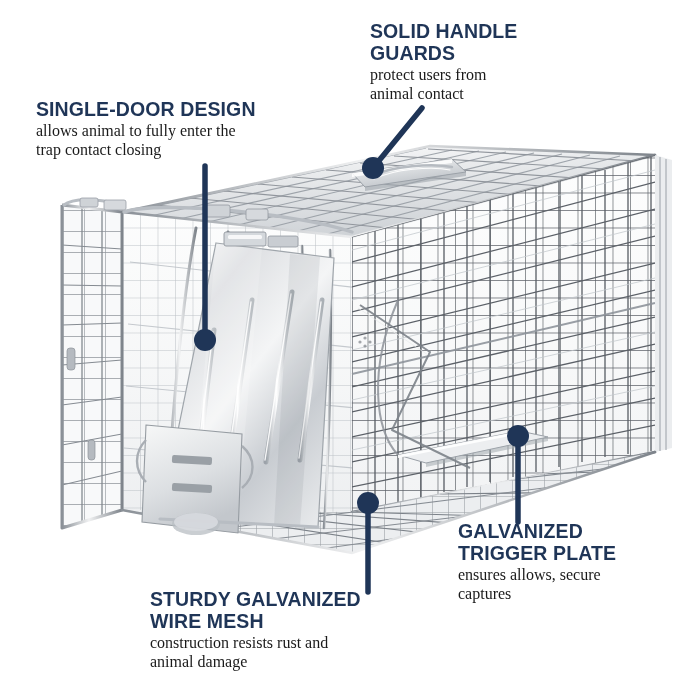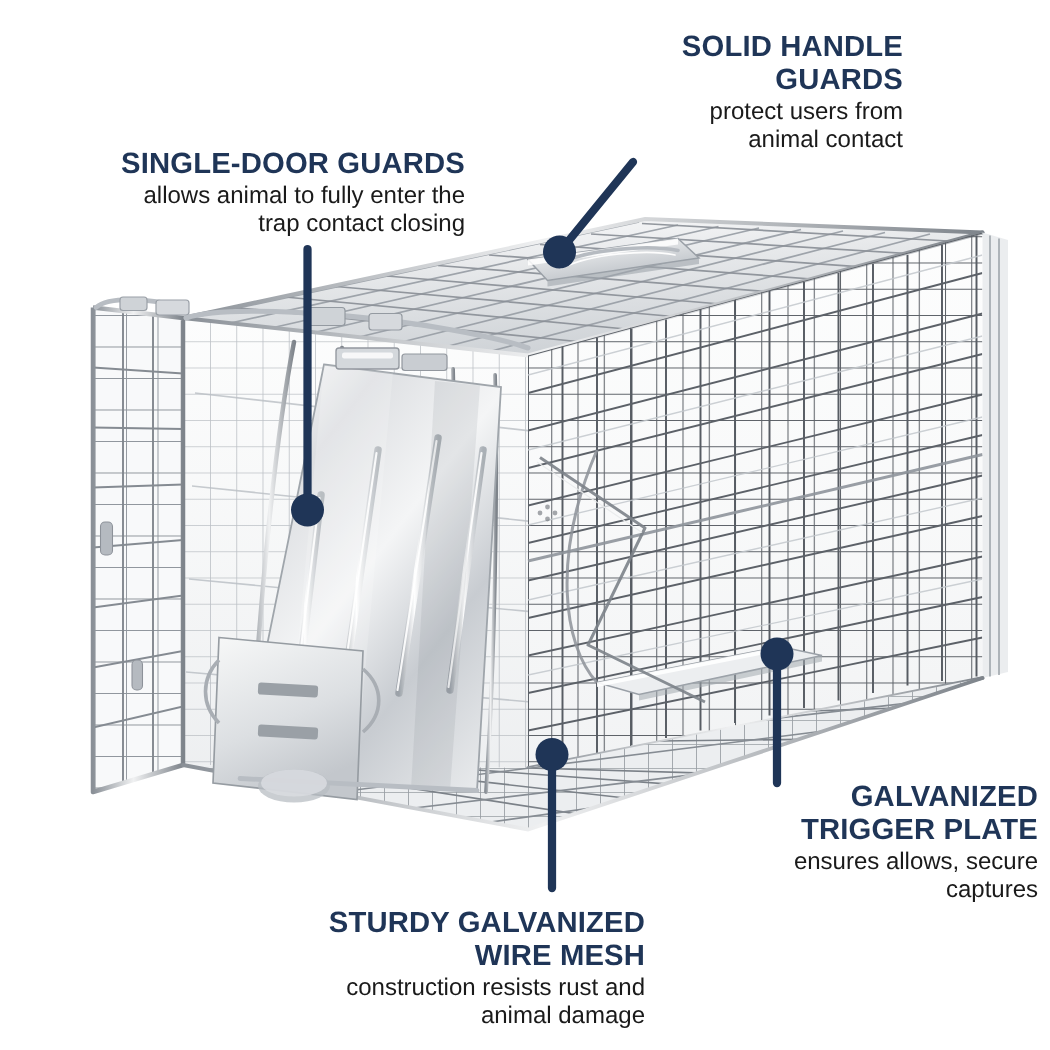--- a/index.html
+++ b/index.html
@@ -22,42 +22,43 @@
   #product-layer {
     position: absolute;
     left: 0; top: 0;
     width: 700px;
     height: 700px;
   }
 
   
   .callout {
     position: absolute;
-    text-align: right;
+    text-align: left;
     line-height: 1.14;
   }
   .callout .hd {
     font-weight: bold;
     font-size: 19.5px;
     letter-spacing: 0.1px;
     color: #1f3557;
     margin: 0;
     white-space: pre-line;
   }
   .callout .sub {
     font-size: 16px;
     color: #1a1a1a;
     margin: 2px 0 0 0;
     line-height: 1.16;
     white-space: pre-line;
+    font-family: Liberation Serif, serif;
   }
 
   #callout-single-door { left: 36px;  top: 98px;  width: 274px; }
   #callout-handle      { left: 370px; top: 20px;  width: 232px; }
-  #callout-mesh        { left: 150px; top: 604px; width: 280px; }
+  #callout-mesh        { left: 150px; top: 588px; width: 280px; }
   #callout-trigger     { left: 458px; top: 520px; width: 234px; }
 
   
   #leader-layer {
     position: absolute;
     left: 0; top: 0;
     width: 700px; height: 700px;
     pointer-events: none;
   }
 </style>
@@ -436,21 +437,21 @@
       </g>
 
       <g>
         <line x1="518" y1="436" x2="518" y2="522" stroke="#1f3557" stroke-width="5.5" stroke-linecap="round"></line>
         <circle cx="518" cy="436" r="11" fill="#1f3557"></circle>
       </g>
     </g>
   </svg>
 
   <div class="callout" id="callout-single-door">
-    <p class="hd">SINGLE-DOOR GUARDS</p>
+    <p class="hd">SINGLE-DOOR DESIGN</p>
     <p class="sub">allows animal to fully enter the
 trap contact closing</p>
   </div>
 
   <div class="callout" id="callout-handle">
     <p class="hd">SOLID HANDLE
 GUARDS</p>
     <p class="sub">protect users from
 animal contact</p>
   </div>

